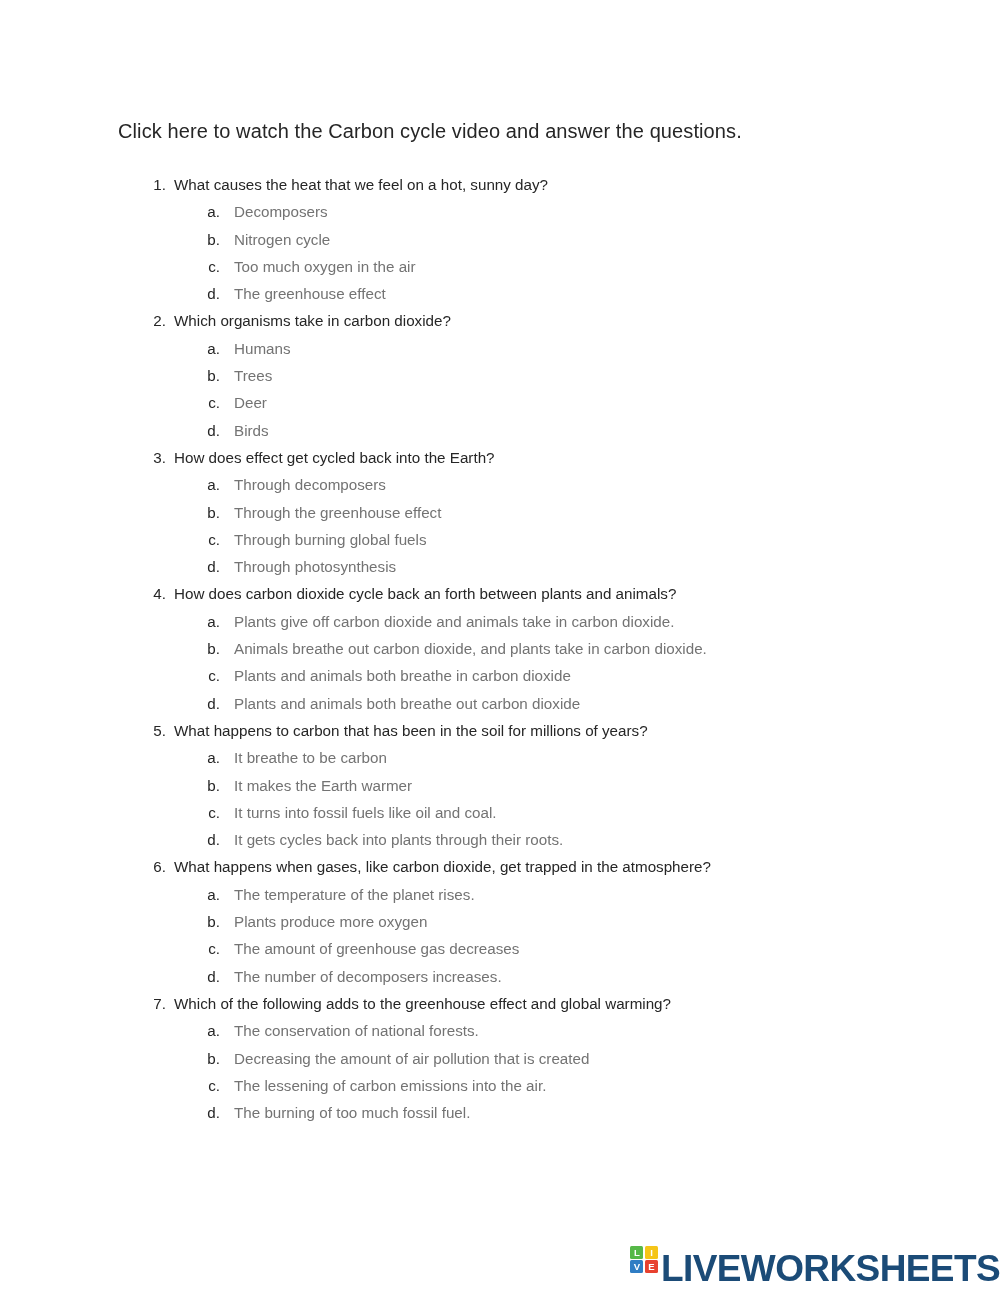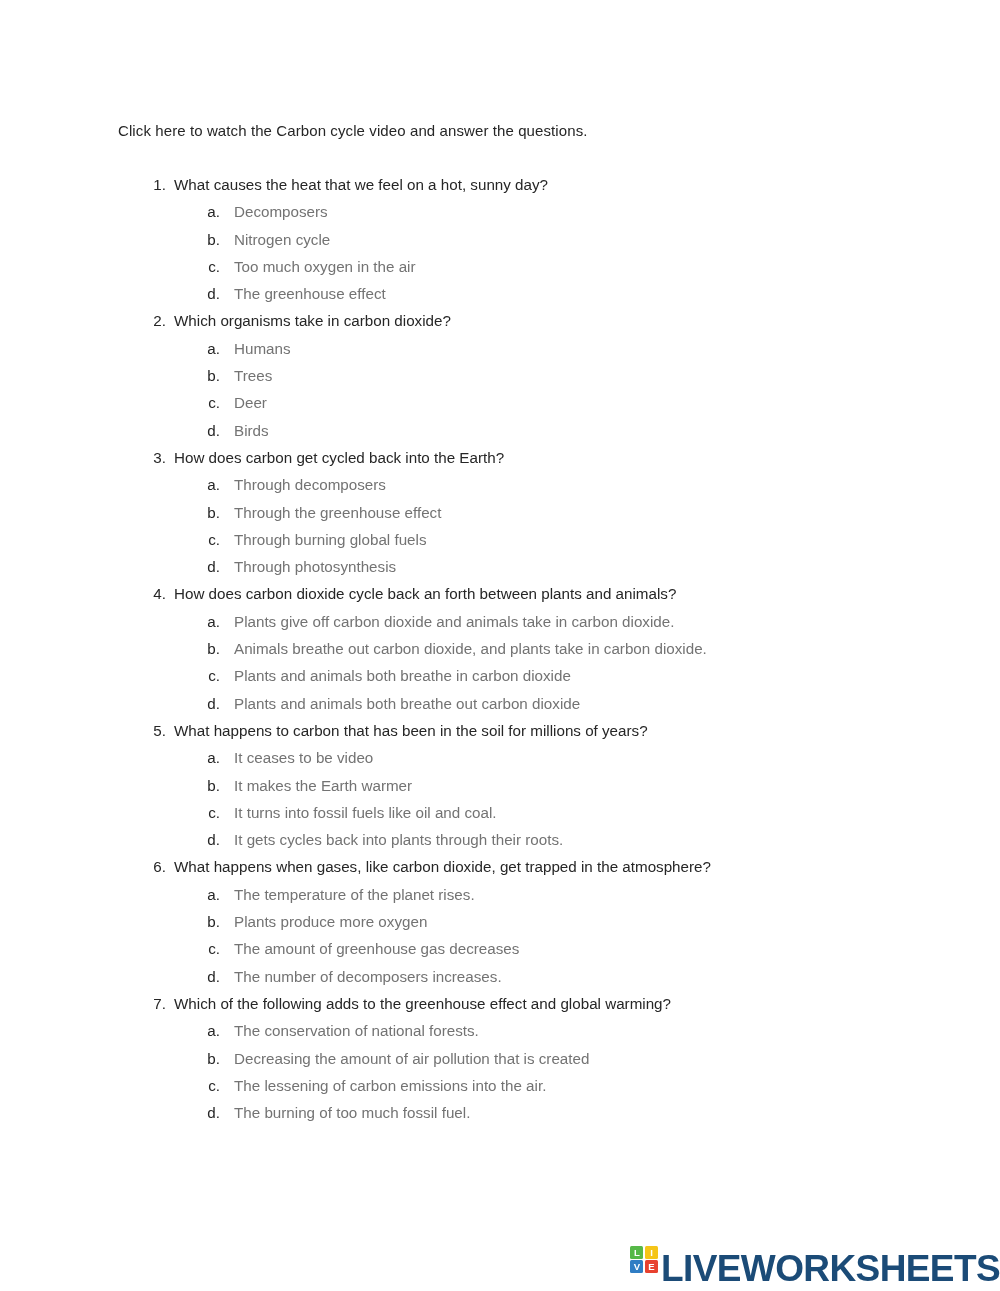--- a/index.html
+++ b/index.html
@@ -15,21 +15,21 @@
     font-family: "Liberation Sans", sans-serif;
     color: #262626;
     overflow: hidden;
   }
 
   
   .worksheet-title {
     position: absolute;
     left: 118px;
     top: 118px;
-    font-size: 15px;
+    font-size: 20px;
     line-height: 26px;
     font-weight: 400;
     color: #262626;
     letter-spacing: 0.1px;
     white-space: nowrap;
   }
 
   
   .questions {
     position: absolute;
@@ -178,21 +178,21 @@
           <span class="opt-text">Deer</span>
         </div>
         <div class="option-line">
           <span class="opt-letter">d.</span>
           <span class="opt-text">Birds</span>
         </div>
       </div>
       <div class="question-block">
         <div class="question-line">
           <span class="q-number">3.</span>
-          <span class="q-text">How does carbon get cycled back into the Earth?</span>
+          <span class="q-text">How does effect get cycled back into the Earth?</span>
         </div>
         <div class="option-line">
           <span class="opt-letter">a.</span>
           <span class="opt-text">Through decomposers</span>
         </div>
         <div class="option-line">
           <span class="opt-letter">b.</span>
           <span class="opt-text">Through the greenhouse effect</span>
         </div>
         <div class="option-line">
@@ -226,21 +226,21 @@
           <span class="opt-text">Plants and animals both breathe out carbon dioxide</span>
         </div>
       </div>
       <div class="question-block">
         <div class="question-line">
           <span class="q-number">5.</span>
           <span class="q-text">What happens to carbon that has been in the soil for millions of years?</span>
         </div>
         <div class="option-line">
           <span class="opt-letter">a.</span>
-          <span class="opt-text">It ceases to be video</span>
+          <span class="opt-text">It breathe to be carbon</span>
         </div>
         <div class="option-line">
           <span class="opt-letter">b.</span>
           <span class="opt-text">It makes the Earth warmer</span>
         </div>
         <div class="option-line">
           <span class="opt-letter">c.</span>
           <span class="opt-text">It turns into fossil fuels like oil and coal.</span>
         </div>
         <div class="option-line">

